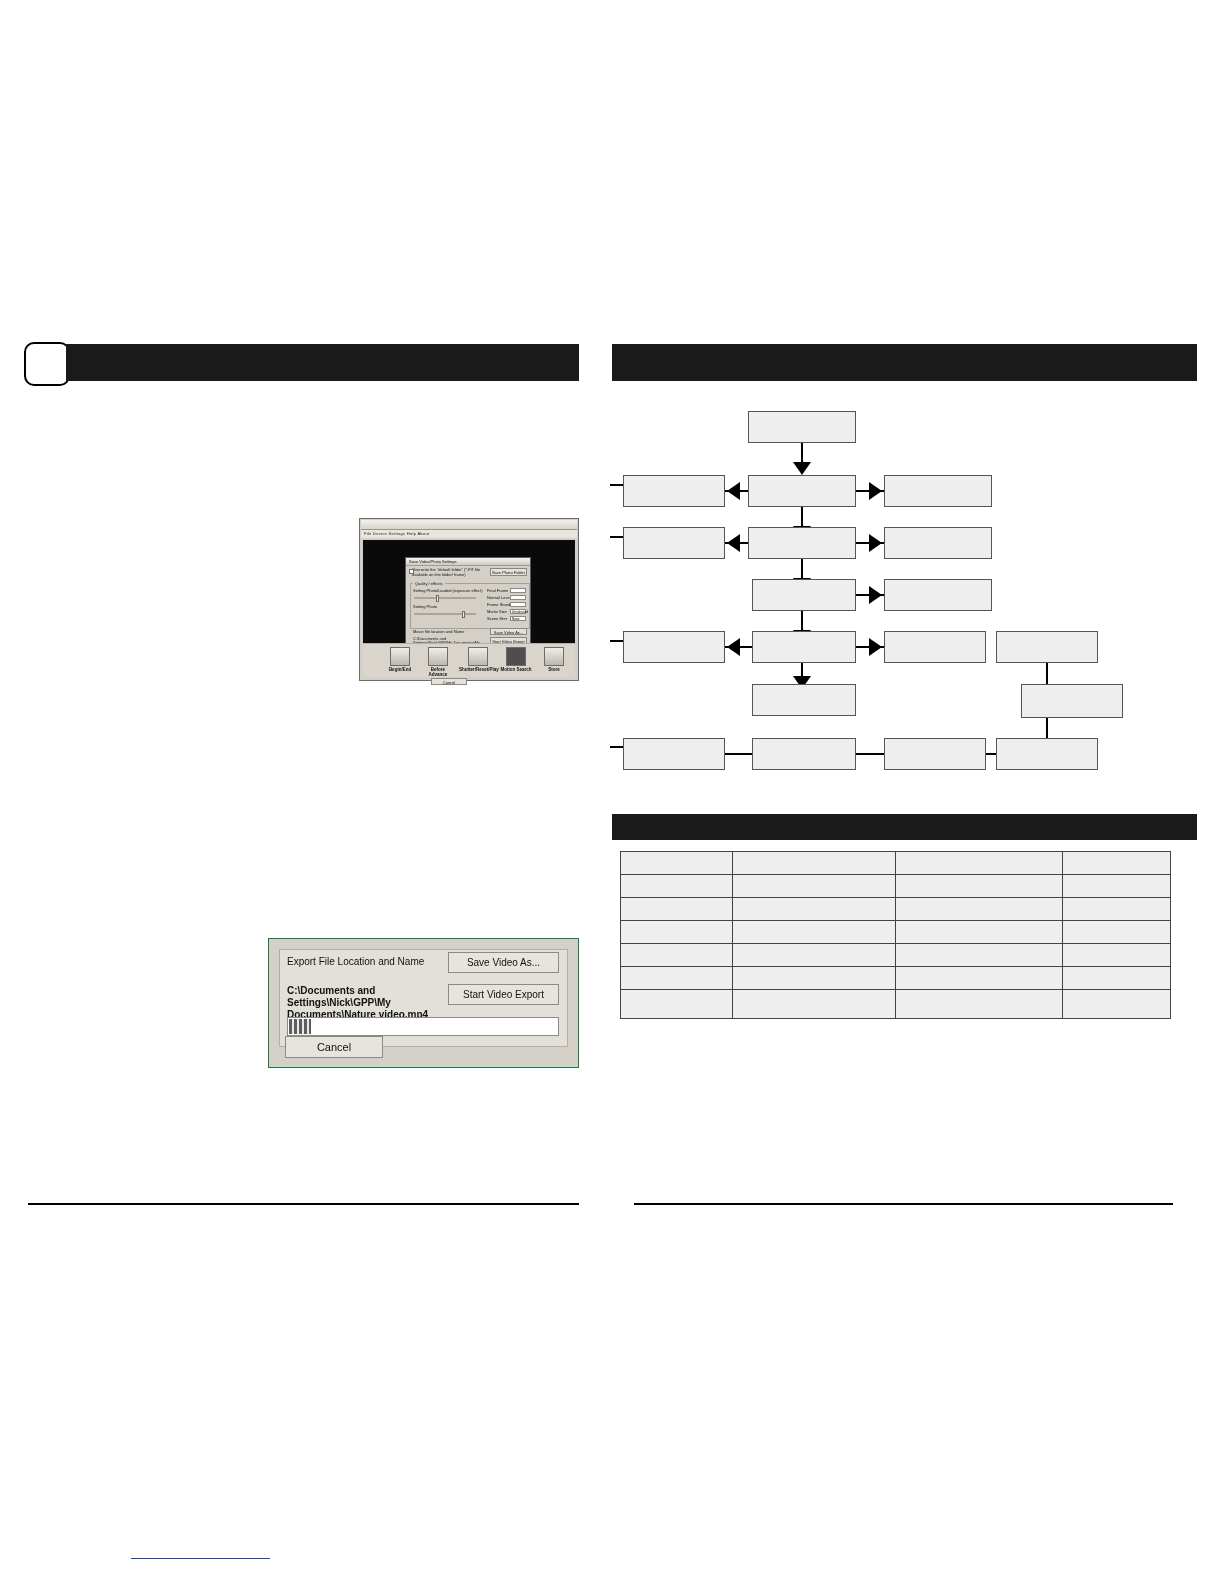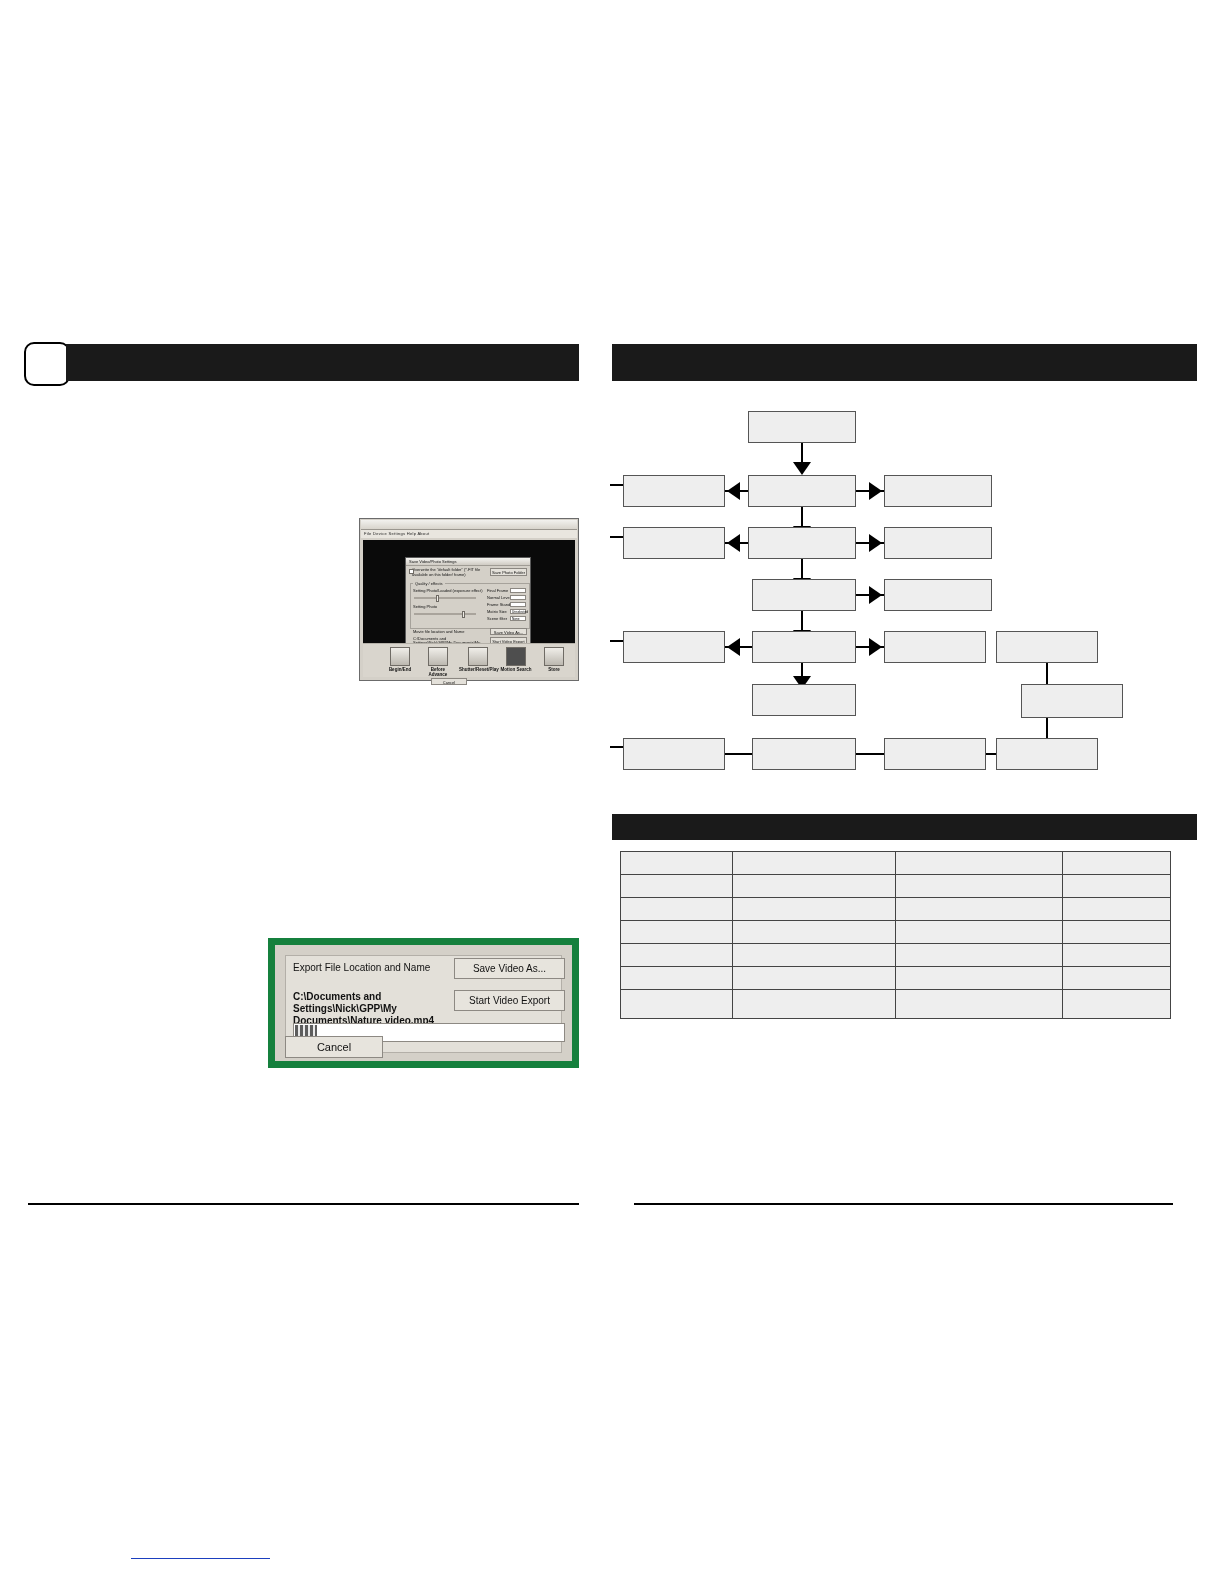--- a/index.html
+++ b/index.html
@@ -190,21 +190,21 @@
     background: linear-gradient(#f0eee9, #bcb8b0);
     border: 1px solid #6f6b65;
     box-sizing: border-box;
     margin: 0 auto 1px auto;
   }
 
   
   .export-dialog {
     position: absolute;
     background: #d4d0c8;
-    border: 7px solid #15803d;
+    border: 1px solid #15803d;
     box-sizing: border-box;
   }
   .export-inner {
     position: absolute;
     left: 10px; top: 10px; right: 10px;
     height: 98px;
     background: #e3e0d9;
     border: 1px solid #b3afa8;
     box-sizing: border-box;
   }

